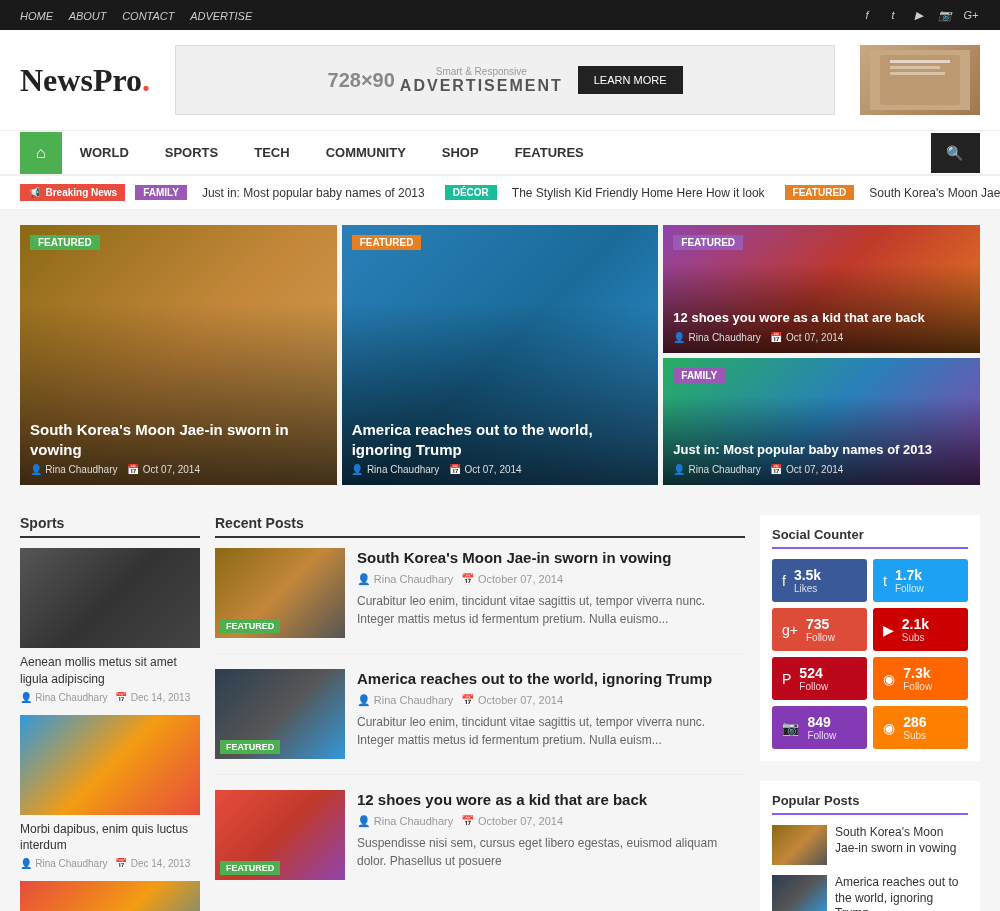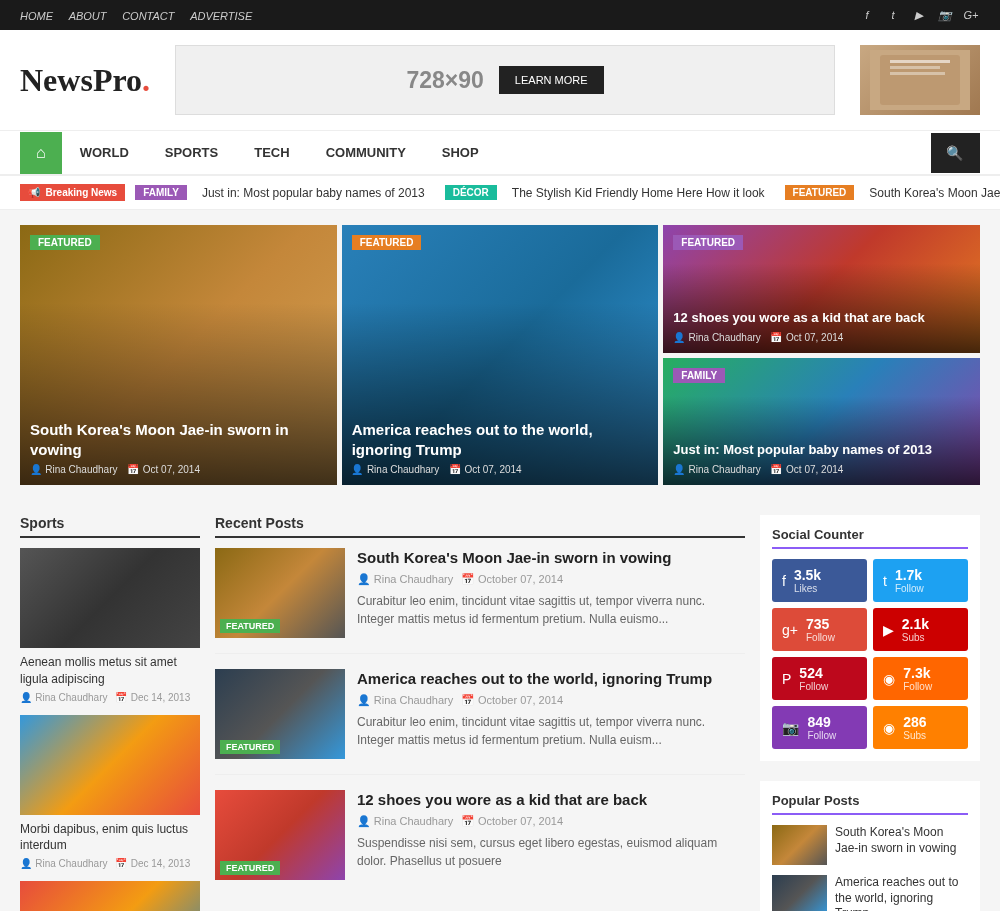--- a/index.html
+++ b/index.html
@@ -10,21 +10,21 @@
     .top-nav a { color: #ccc; text-decoration: none; font-size: 11px; margin-right: 12px; text-transform: uppercase; }
     .social-icons { display: flex; gap: 8px; }
     .social-icon { width: 18px; height: 18px; display: flex; align-items: center; justify-content: center; color: #ccc; font-size: 11px; }
 
     
     .header { background: #fff; padding: 15px 20px; display: flex; align-items: center; gap: 25px; border-bottom: 1px solid #eee; }
     .logo { font-size: 32px; font-weight: 900; color: #222; font-family: Georgia, serif; }
     .logo span { color: #e74c3c; }
     .ad-banner { flex: 1; background: #f0f0f0; border: 1px solid #ddd; height: 70px; display: flex; align-items: center; justify-content: center; position: relative; overflow: hidden; }
     .ad-text { text-align: center; }
-    .ad-728 { font-size: 23px; color: #888; font-weight: bold; }
+    .ad-728 { font-size: 20px; color: #888; font-weight: bold; }
     .ad-label { font-size: 10px; color: #999; }
     .ad-adv { font-size: 16px; font-weight: bold; color: #555; letter-spacing: 2px; }
     .ad-btn { background: #222; color: #fff; border: none; padding: 8px 16px; font-size: 11px; cursor: pointer; margin-left: 10px; }
     .ad-img { width: 120px; background: linear-gradient(135deg, #c8a882, #a07850); height: 70px; display: flex; align-items: center; justify-content: center; overflow: hidden; }
 
     
     .nav { background: #fff; border-bottom: 2px solid #eee; display: flex; align-items: center; padding: 0 20px; }
     .nav-home { background: #4CAF50; color: #fff; padding: 12px 16px; font-size: 16px; cursor: pointer; }
     .nav-links { display: flex; gap: 0; }
     .nav-link { padding: 14px 18px; text-decoration: none; color: #333; font-size: 13px; font-weight: bold; text-transform: uppercase; cursor: pointer; }
@@ -132,20 +132,24 @@
     <div class="social-icon">G+</div>
   </div>
 </div>
 
 <div class="header">
   <div class="logo">NewsPro<span>.</span></div>
   <div class="ad-banner">
     <div class="ad-text">
       <div style="display:flex;align-items:center;gap:5px;">
         <span class="ad-728">728×90</span>
+        <div>
+          <div class="ad-label">Smart &amp; Responsive</div>
+          <div class="ad-adv">ADVERTISEMENT</div>
+        </div>
         <button class="ad-btn">LEARN MORE</button>
       </div>
     </div>
   </div>
   <div class="ad-img">
     <svg width="100" height="60" viewBox="0 0 100 60">
       <rect width="100" height="60" fill="#c8a882"></rect>
       <rect x="10" y="5" width="80" height="50" rx="3" fill="#b8936a" opacity="0.7"></rect>
       <rect x="20" y="10" width="60" height="3" fill="#fff" opacity="0.6"></rect>
       <rect x="20" y="16" width="50" height="3" fill="#fff" opacity="0.4"></rect>
@@ -155,20 +159,21 @@
 </div>
 
 <nav class="nav">
   <div class="nav-home">⌂</div>
   <div class="nav-links">
     <a class="nav-link">WORLD</a>
     <a class="nav-link">SPORTS</a>
     <a class="nav-link">TECH</a>
     <a class="nav-link">COMMUNITY</a>
     <a class="nav-link">SHOP</a>
+    <a class="nav-link">FEATURES</a>
   </div>
   <button class="nav-search">🔍</button>
 </nav>
 
 <div class="breaking-bar">
   <div class="breaking-badge">
     <span class="breaking-icon">📢</span>
     <span>Breaking News</span>
   </div>
   <span class="tag-badge tag-family">FAMILY</span>

